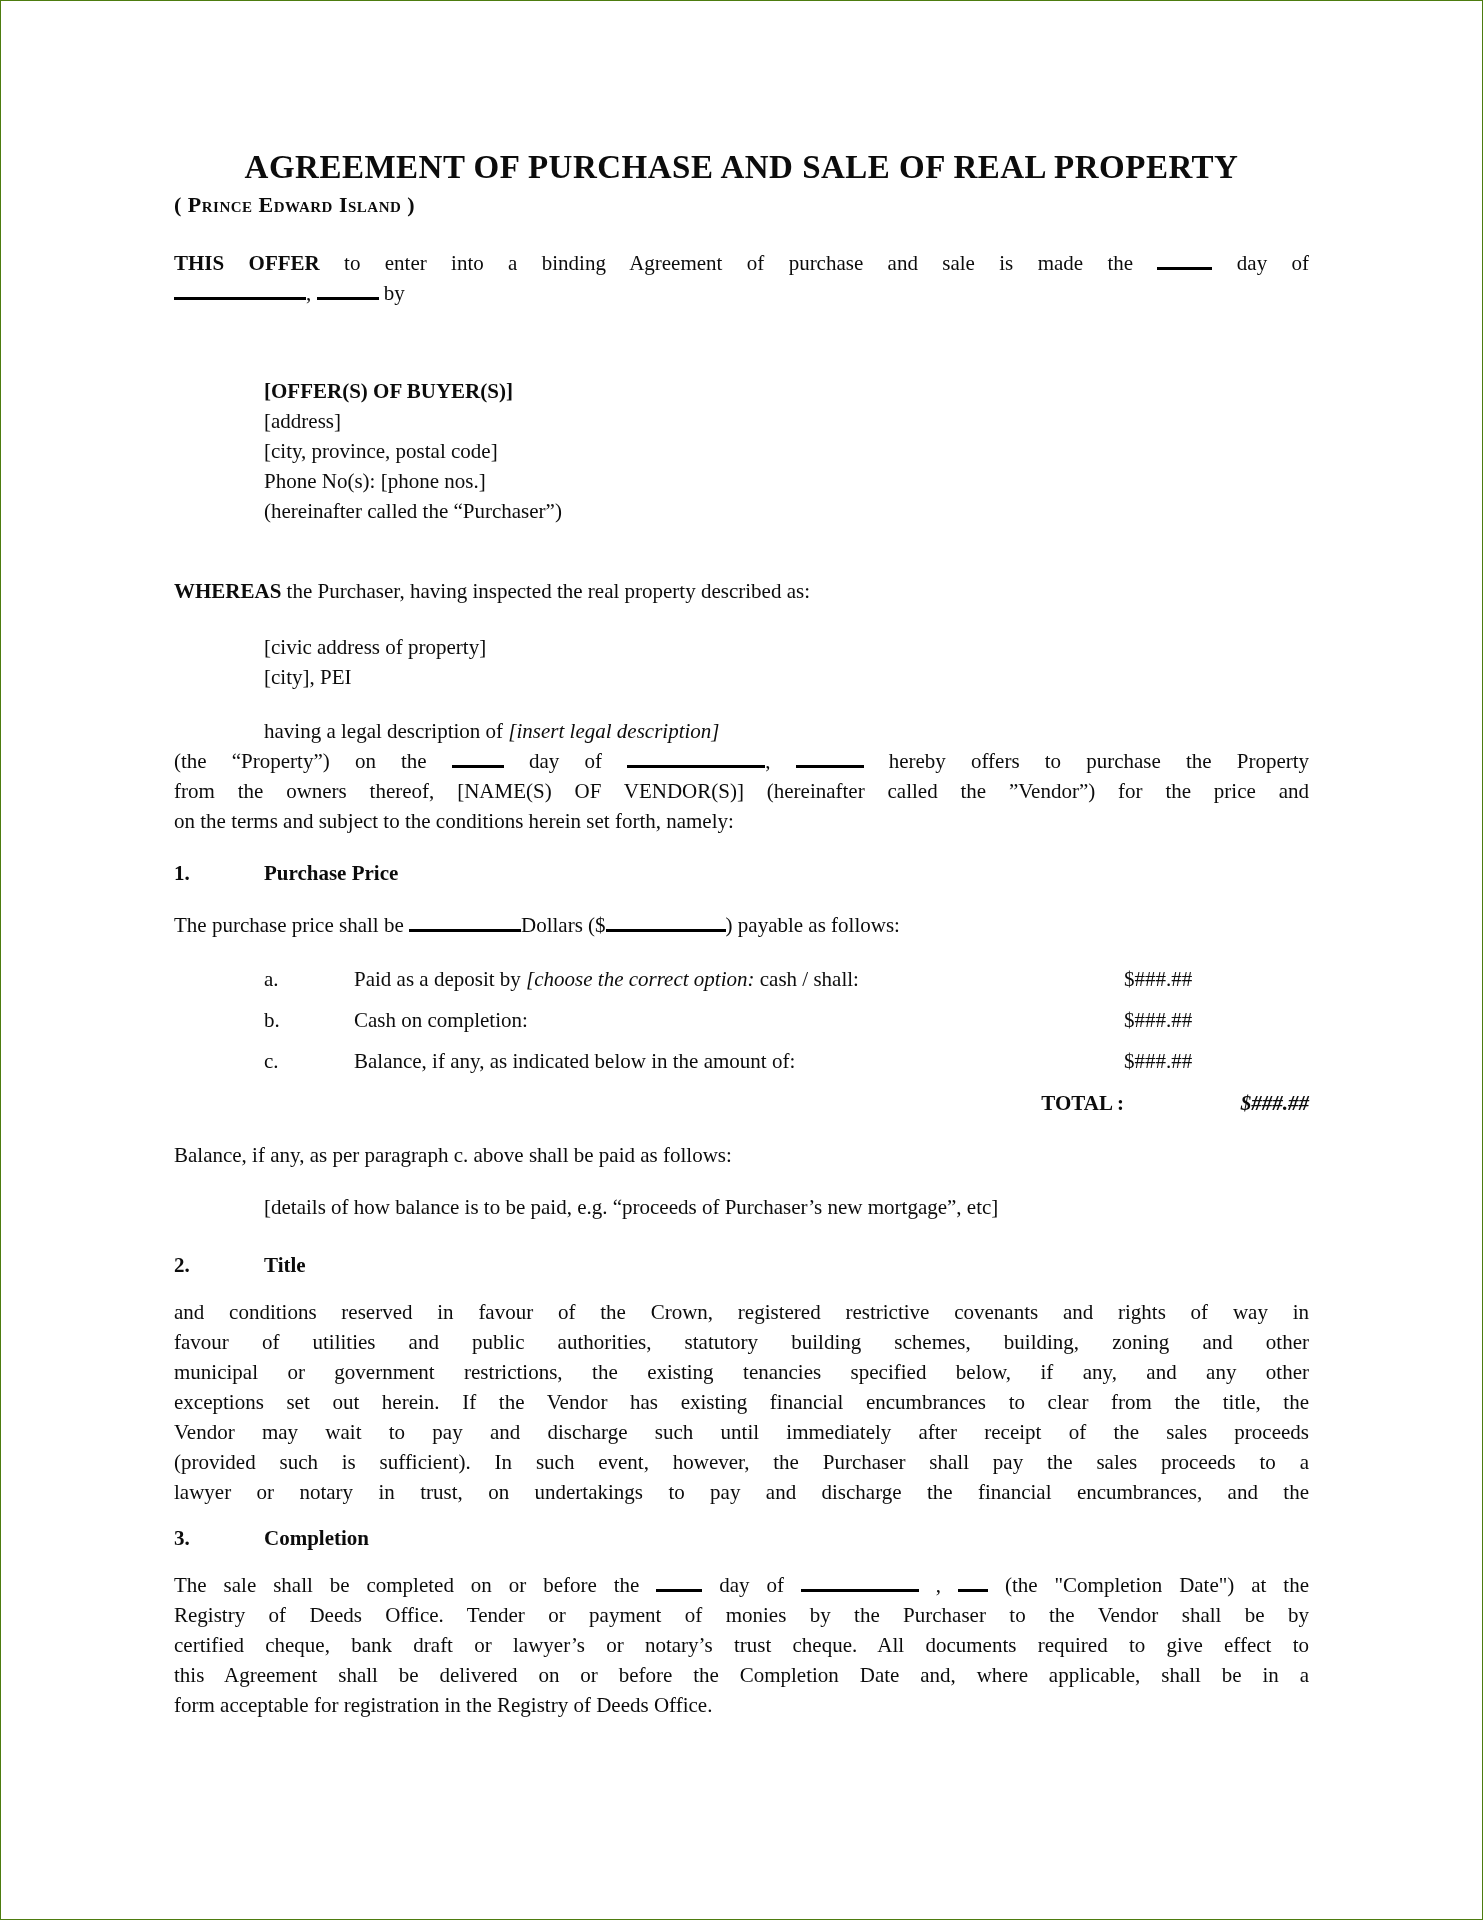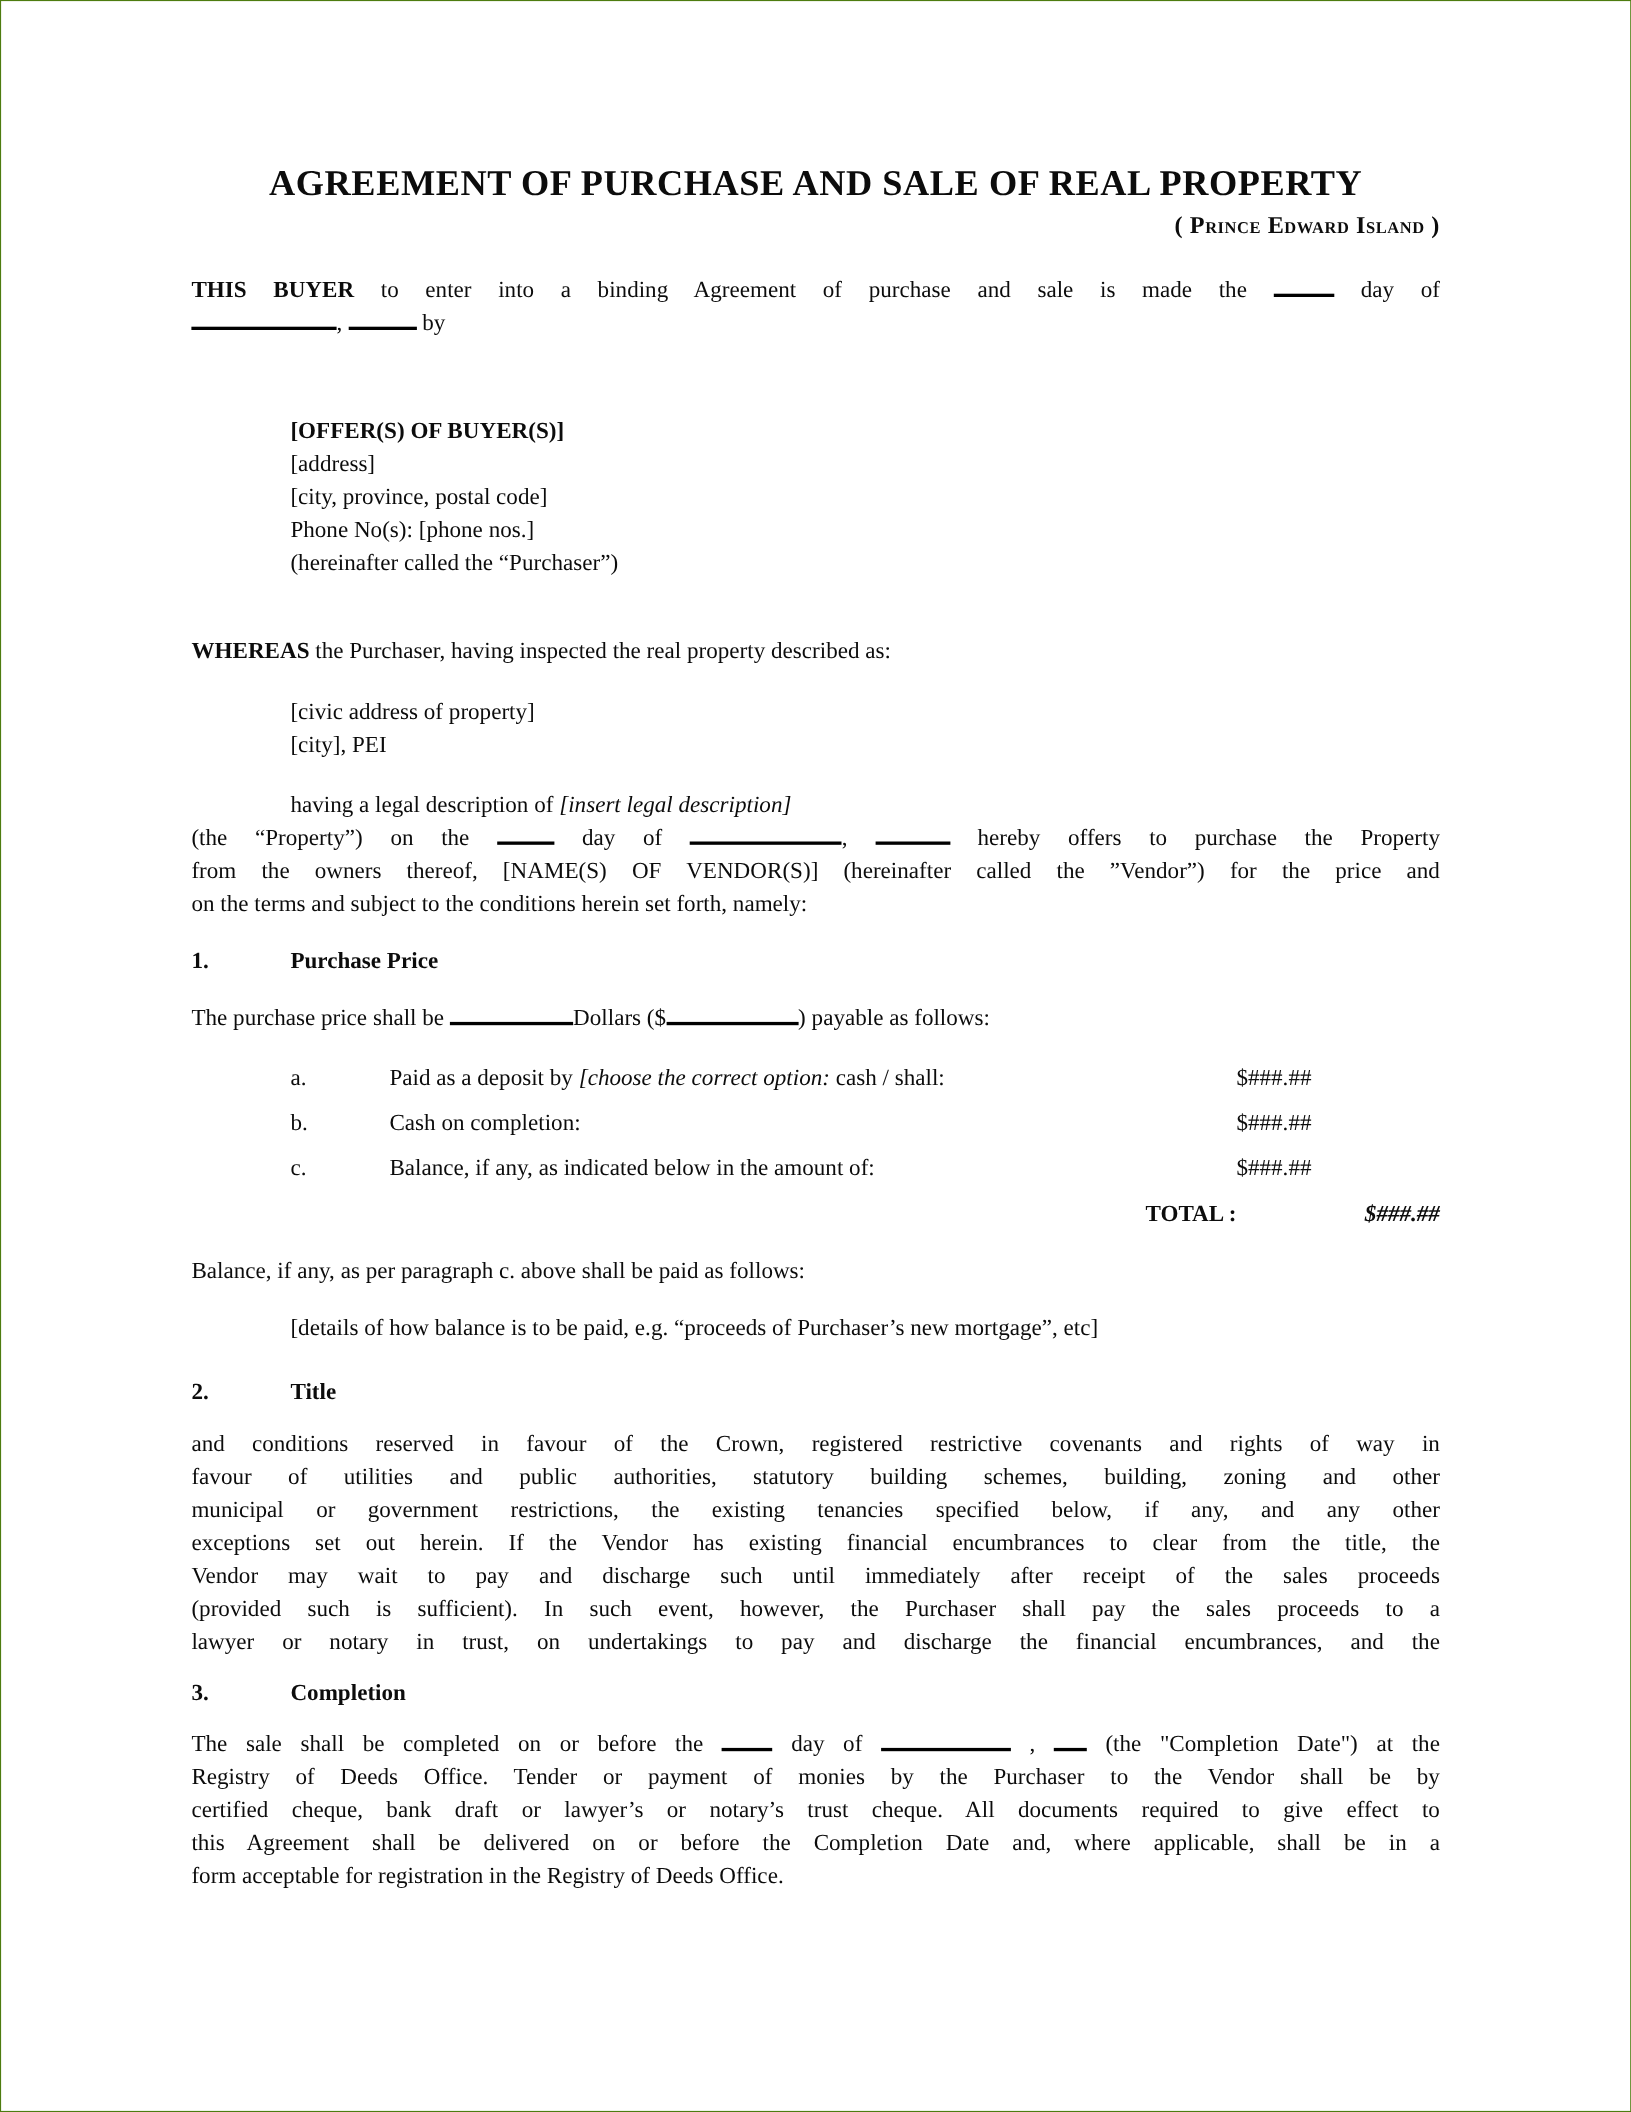--- a/index.html
+++ b/index.html
@@ -17,21 +17,21 @@
 
   .doc-title {
     text-align: center;
     font-size: 33px;
     font-weight: bold;
     letter-spacing: 0.5px;
     line-height: 40px;
     white-space: nowrap;
   }
   .doc-subtitle {
-    text-align: right;
+    text-align: left;
     font-size: 22px;
     font-weight: bold;
     font-variant: small-caps;
     letter-spacing: 0.5px;
     line-height: 30px;
     margin-top: 3px;
   }
 
   .para, .line, .jl, .ll { font-size: 21px; line-height: 30px; }
   .jl { text-align: justify; text-align-last: justify; }
@@ -93,21 +93,21 @@
 <body>
 
 <div class="page">
   <div class="content">
 
     <div class="doc-title">AGREEMENT OF PURCHASE AND SALE OF REAL PROPERTY</div>
     <div class="doc-subtitle">( Prince Edward Island )</div>
 
     <div class="para m-intro">
       <div class="jl">
-        <b>THIS BUYER</b>
+        <b>THIS OFFER</b>
         <span>to enter into a binding Agreement of purchase and sale is made the</span>
         <span class="blank" style="width:55px"></span>
         <span>day of</span>
       </div>
       <div class="ll">
         <span class="blank" style="width:132px"></span><span>,</span>
         <span class="blank" style="width:62px"></span>
         <span>by</span>
       </div>
     </div>

